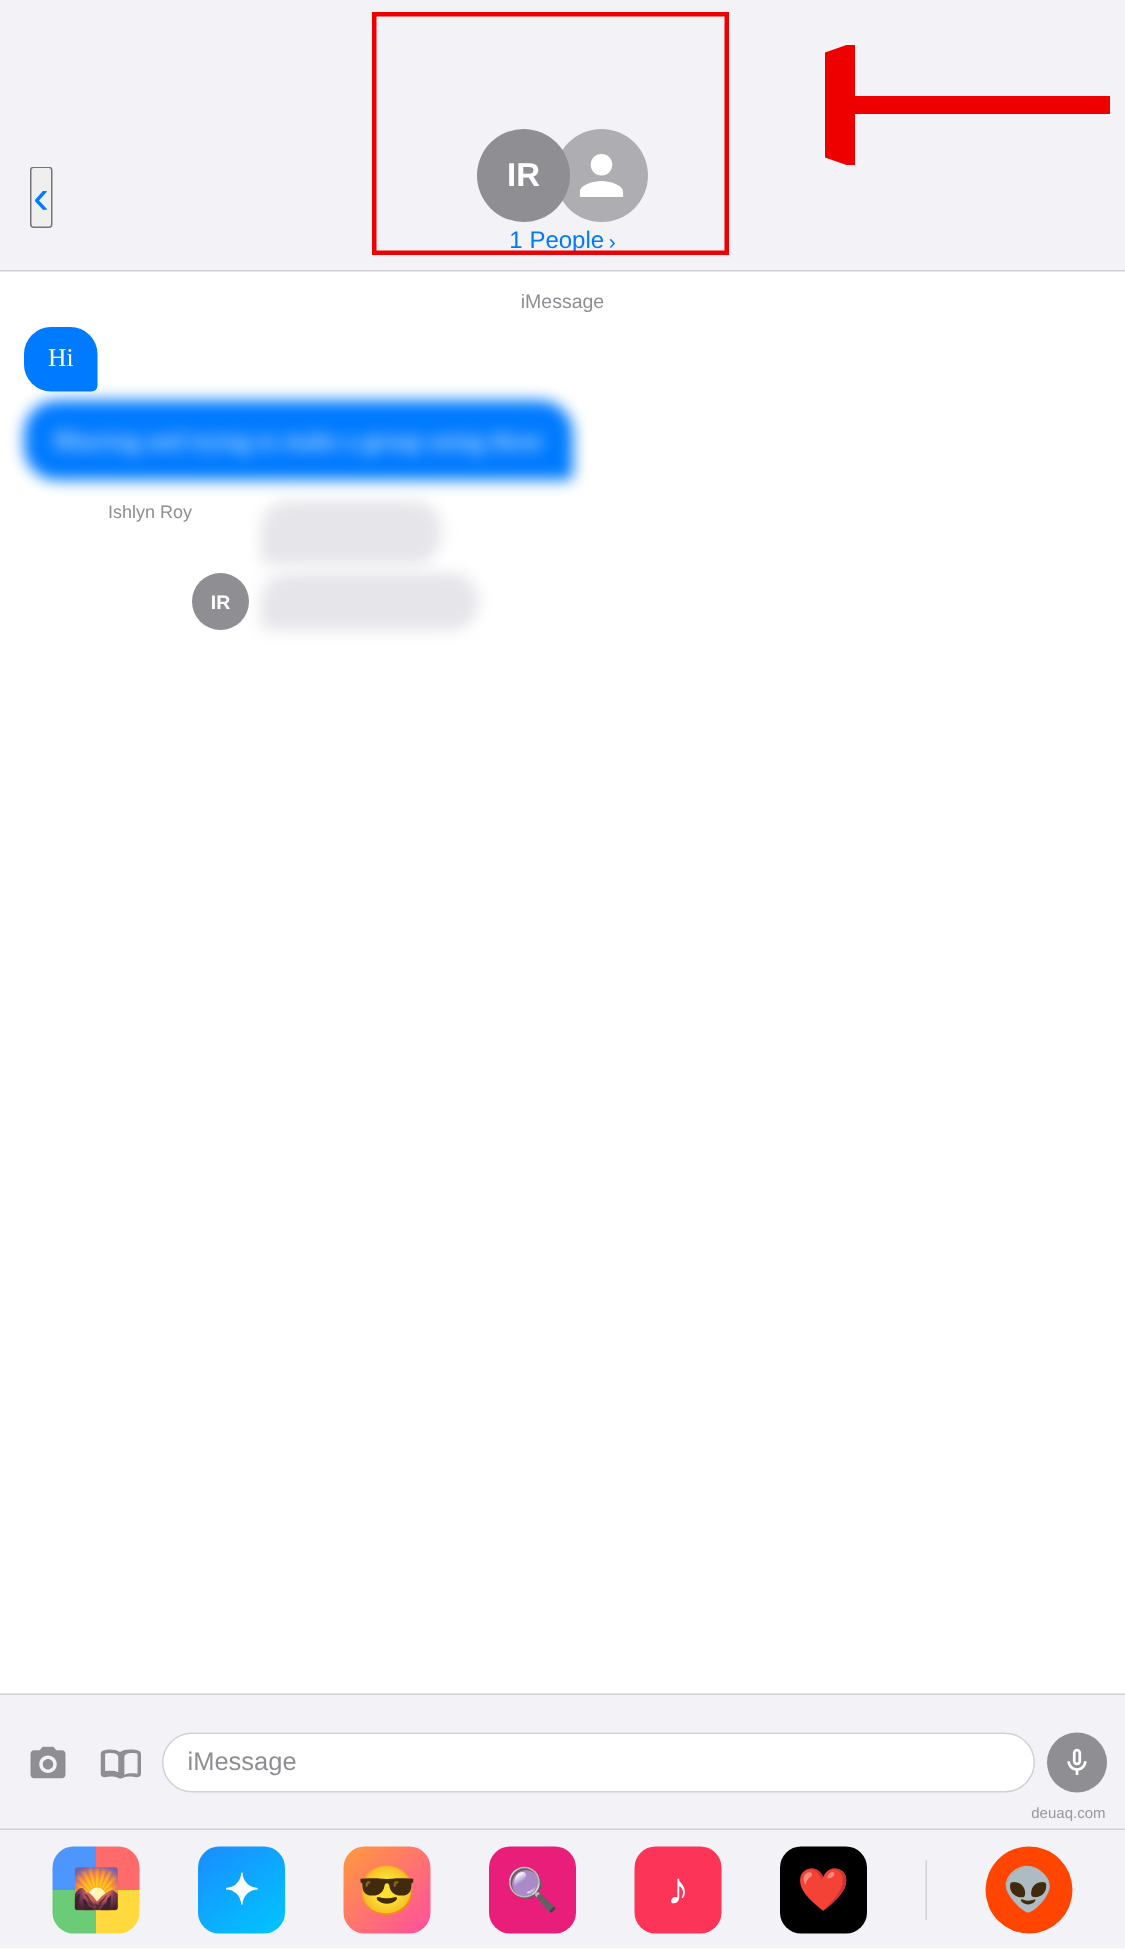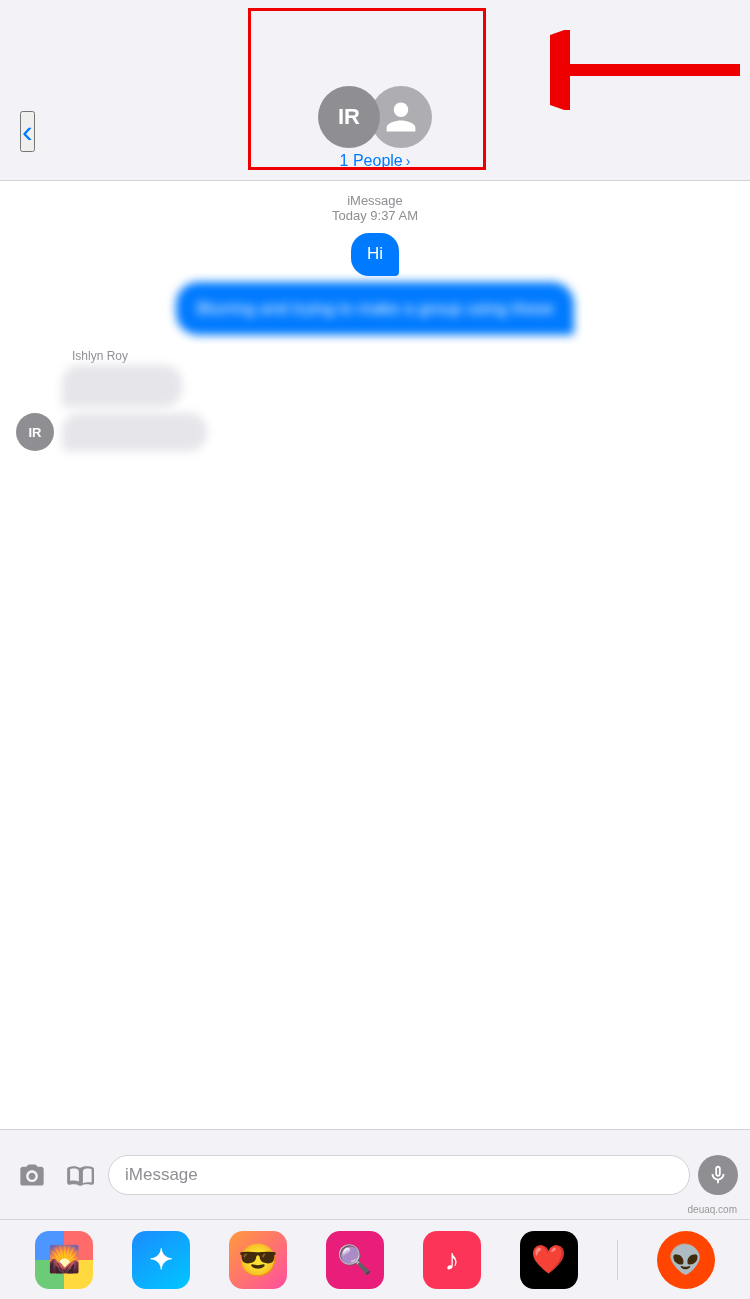--- a/index.html
+++ b/index.html
@@ -141,21 +141,22 @@
       color: #8e8e93;
     }
 
     
     .message-row {
       display: flex;
       margin-bottom: 6px;
     }
 
     .message-row.sent {
-      justify-content: center;
+      justify-content: flex-start;
+      font-family: Liberation Serif, serif;
     }
 
     .bubble {
       max-width: 75%;
       padding: 10px 16px;
       border-radius: 18px;
       font-size: 17px;
       line-height: 1.35;
       position: relative;
     }
@@ -194,21 +195,20 @@
       font-size: 13px;
       font-weight: 600;
       color: #fff;
       margin-right: 8px;
       flex-shrink: 0;
       align-self: flex-end;
     }
 
     .received-messages-group {
       display: flex;
-      flex-direction: column;
       margin-bottom: 10px;
     }
 
     .received-row-with-avatar {
       display: flex;
       align-items: flex-end;
     }
 
     
     .input-bar {
@@ -360,21 +360,20 @@
       <span>1 People</span>
       <span class="chevron-right">›</span>
     </div>
   </div>
 </div>
 
 <div class="messages-area">
 
   <div class="timestamp-label">
     <div class="platform">iMessage</div>
-    <div class="time">Today 9:37 AM</div>
   </div>
 
   <div class="message-row sent">
     <div class="bubble sent">Hi</div>
   </div>
 
   <div class="message-row sent" style="margin-bottom: 14px;">
     <div class="bubble sent blurred" style="font-size:17px; line-height:1.5; padding: 14px 20px; border-radius: 22px; border-bottom-right-radius: 4px;">
       Blurring and trying to make a group using these
     </div>

